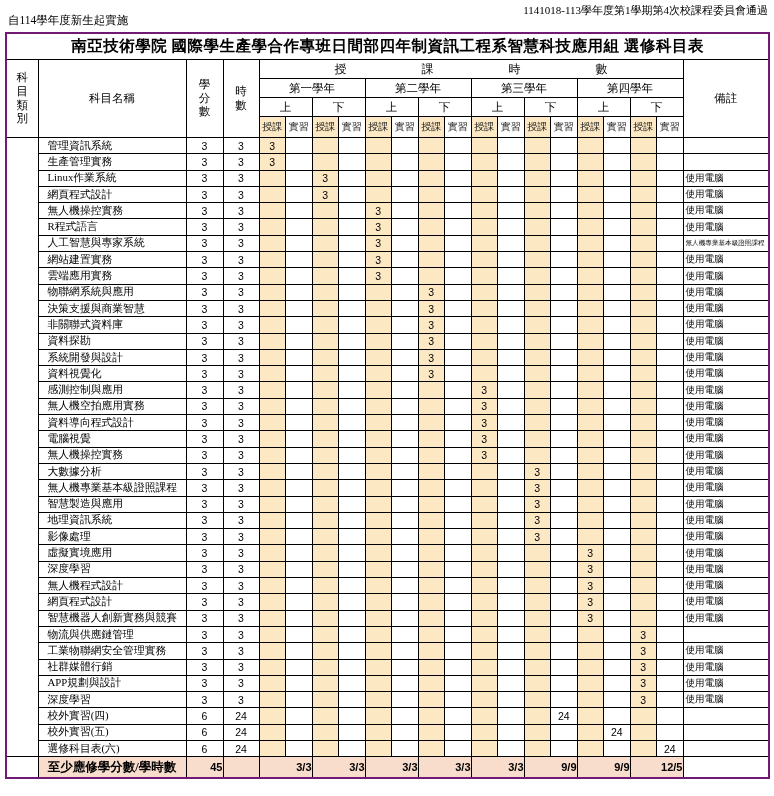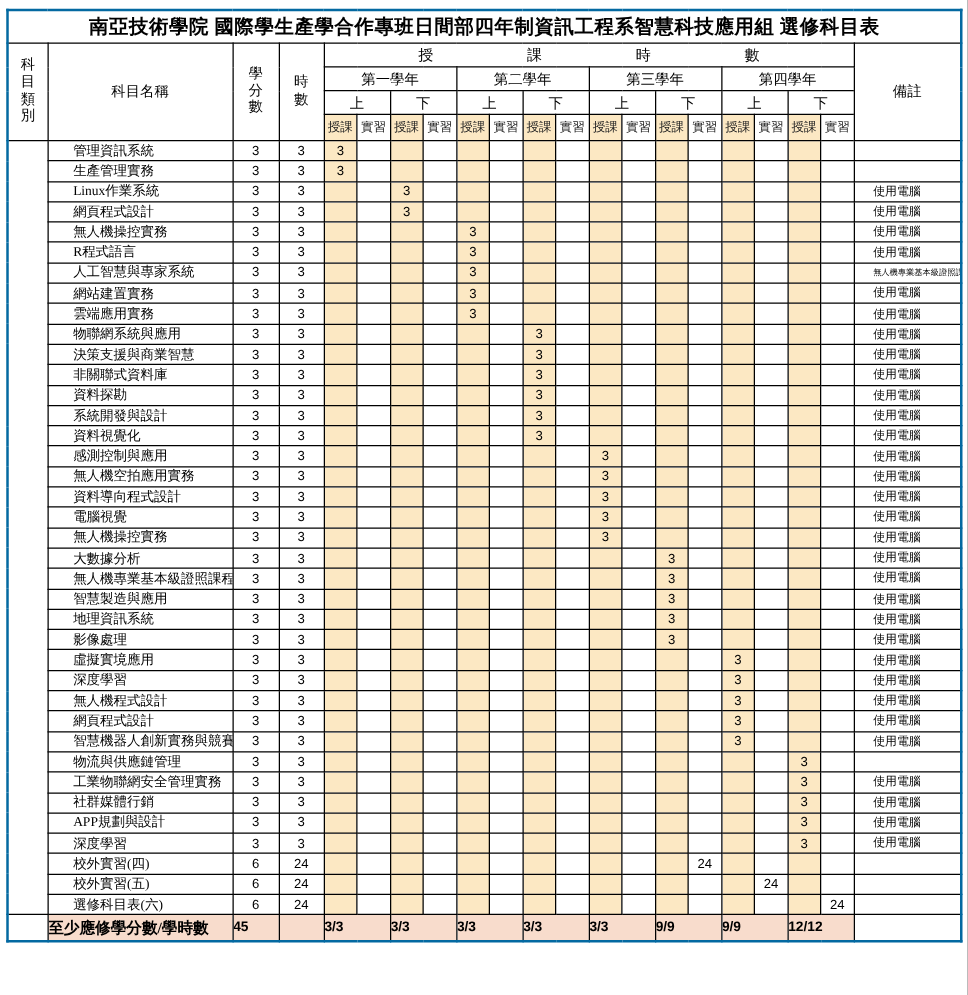--- a/index.html
+++ b/index.html
@@ -6,52 +6,54 @@
   .sheet {
     position:relative; width:774px; height:796px; background:#fff;
     font-family:"Liberation Serif","DejaVu Serif",serif; color:#000;
     overflow:hidden; box-sizing:border-box;
   }
   .top-notes { display:flex; justify-content:space-between; padding:3px 6px 2px 8px; }
   .note-left { font-size:11.5px; padding-top:10px; }
   .note-right { font-size:11px; text-align:left; line-height:1.35; }
   table.course {
     border-collapse:collapse; table-layout:fixed; margin:2px auto 0 5px;
-    border:2px solid #0369a1; width:765px;
+    border:2px solid #701a75; width:765px;
   }
   th, td { border:1px solid #000; padding:0; overflow:hidden; white-space:nowrap; }
   th { font-weight:normal; }
   .title-row th {
     height:25px; font-size:15.5px; font-weight:bold; text-align:center;
     letter-spacing:0.5px; border-bottom:1px solid #000;
   }
   thead th { text-align:center; font-size:11.5px; }
   .hrow { height:19px; }
   .vert { white-space:pre-line; line-height:1.18; font-size:11.5px; }
   .spread-inner { display:flex; justify-content:space-evenly; width:100%; font-size:12px; }
   .type-h { font-size:10px; color:#222; height:20px; }
   .lecture { background:#FCE8C3; }
   .practice { background:#fff; }
   tbody td { height:15.3px; font-size:10.8px; }
-  td.name { text-align:left; padding-left:20px; }
+  td.name { text-align:left; padding-left:9px; }
   td.num, tfoot td.num { text-align:center; font-family:"Liberation Sans","DejaVu Sans",sans-serif; font-size:10.5px; }
-  td.remark { text-align:left; padding-left:15px; font-size:9.5px; }
+  td.remark { text-align:left; padding-left:2px; font-size:9.5px; }
   td.remark.tiny { font-size:6.6px; }
   td.category-body { background:#fff; }
   tfoot td { height:20px; font-size:12px; }
   .pink { background:#F8DCCC; }
-  tfoot .flabel { font-weight:bold; text-align:left; font-size:12.5px; }
-  tfoot .ftotal { font-weight:bold; text-align:left; font-family:"Liberation Sans","DejaVu Sans",sans-serif; font-size:11px; }
+  tfoot .flabel { font-weight:bold; text-align:center; font-size:12.5px; }
+  tfoot .ftotal { font-weight:bold; text-align:right; font-family:"Liberation Sans","DejaVu Sans",sans-serif; font-size:11px; }
 </style>
 </head>
 <body>
 
 <div class="sheet">
   <div class="top-notes">
+    <div class="note-left">自114學年度新生起實施</div>
     <div class="note-right">
+      <div>1141018-113學年度第1學期第4次校課程委員會通過</div>
     </div>
   </div>
 
   <table class="course">
     <colgroup>
       <col style="width:32px">
         <col style="width:148px">
         <col style="width:37px">
         <col style="width:36px">
       <col style="width:26.5px">
@@ -977,18 +979,18 @@
           <td class="pink flabel">至少應修學分數/學時數</td>
           <td class="pink ftotal">45</td>
           <td class="pink"></td>
           <td class="pink ftotal" colspan="2">3/3</td>
           <td class="pink ftotal" colspan="2">3/3</td>
           <td class="pink ftotal" colspan="2">3/3</td>
           <td class="pink ftotal" colspan="2">3/3</td>
           <td class="pink ftotal" colspan="2">3/3</td>
           <td class="pink ftotal" colspan="2">9/9</td>
           <td class="pink ftotal" colspan="2">9/9</td>
-          <td class="pink ftotal" colspan="2">12/12</td>
+          <td class="pink ftotal" colspan="2">12/5</td>
           <td class=""></td>
         </tr>
     </tfoot>
   </table>
 </div>
 
 </body></html>

